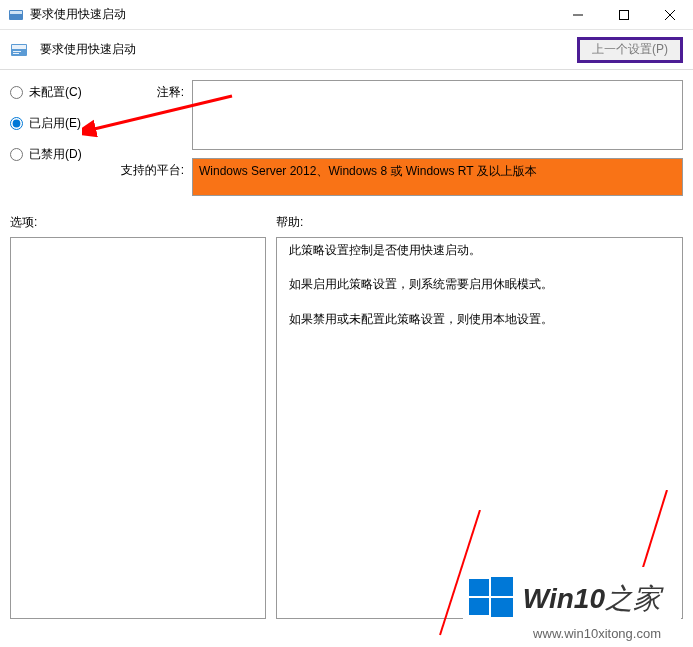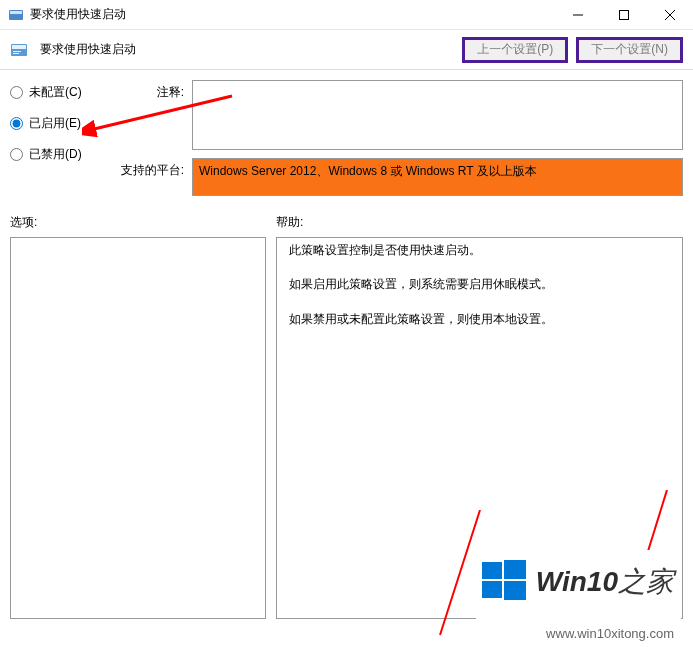--- a/index.html
+++ b/index.html
@@ -174,39 +174,39 @@
       left: 82px;
       pointer-events: none;
     }
     
     .watermark {
       position: absolute;
       right: 12px;
       bottom: 4px;
       text-align: left;
       background: #fff;
-      padding: 6px 7px 2px 4px;
+      padding: 6px 20px 2px 4px;
     }
     .wm-top {
       display: flex;
       align-items: center;
       gap: 8px;
     }
     .wm-text {
       font-size: 28px;
       color: #2d2d2d;
       font-style: italic;
       font-weight: 600;
     }
     .wm-text .light { color: #3a3a3a; font-weight: 400; }
     .wm-url {
       font-size: 13px;
       color: #666;
       text-align: right;
-      margin-top: 19px;
+      margin-top: 2px;
     }
     .red-line {
       position: absolute;
       pointer-events: none;
     }
     
     ::-webkit-scrollbar { width: 16px; background: #f0f0f0; }
     ::-webkit-scrollbar-thumb { background: #c1c1c1; }
     ::-webkit-scrollbar-button { background: #f0f0f0; height:16px; }
   </style>
@@ -247,23 +247,20 @@
       <rect x="1" y="3" width="16" height="12" fill="#5b9bd5" rx="1"></rect>
       <rect x="2" y="4" width="14" height="4" fill="#e8f1fa"></rect>
       <rect x="3" y="10" width="8" height="1" fill="#e8f1fa"></rect>
       <rect x="3" y="12" width="6" height="1" fill="#e8f1fa"></rect>
     </svg>
   </span>
   <span class="toolbar-title">要求使用快速启动</span>
   <button class="nav-btn">
     <span>上一个设置(P)</span>
   </button>
-  <button class="nav-btn">
-    <span>下一个设置(N)</span>
-  </button>
 </div>
 
 <div class="main">
   <div class="radio-group" style="grid-row: 1 / span 2;">
     <label class="radio-item">
       <input type="radio" name="state" style="">
       <span>未配置(C)</span>
     </label>
     <label class="radio-item">
       <input type="radio" name="state" checked="" style="">

